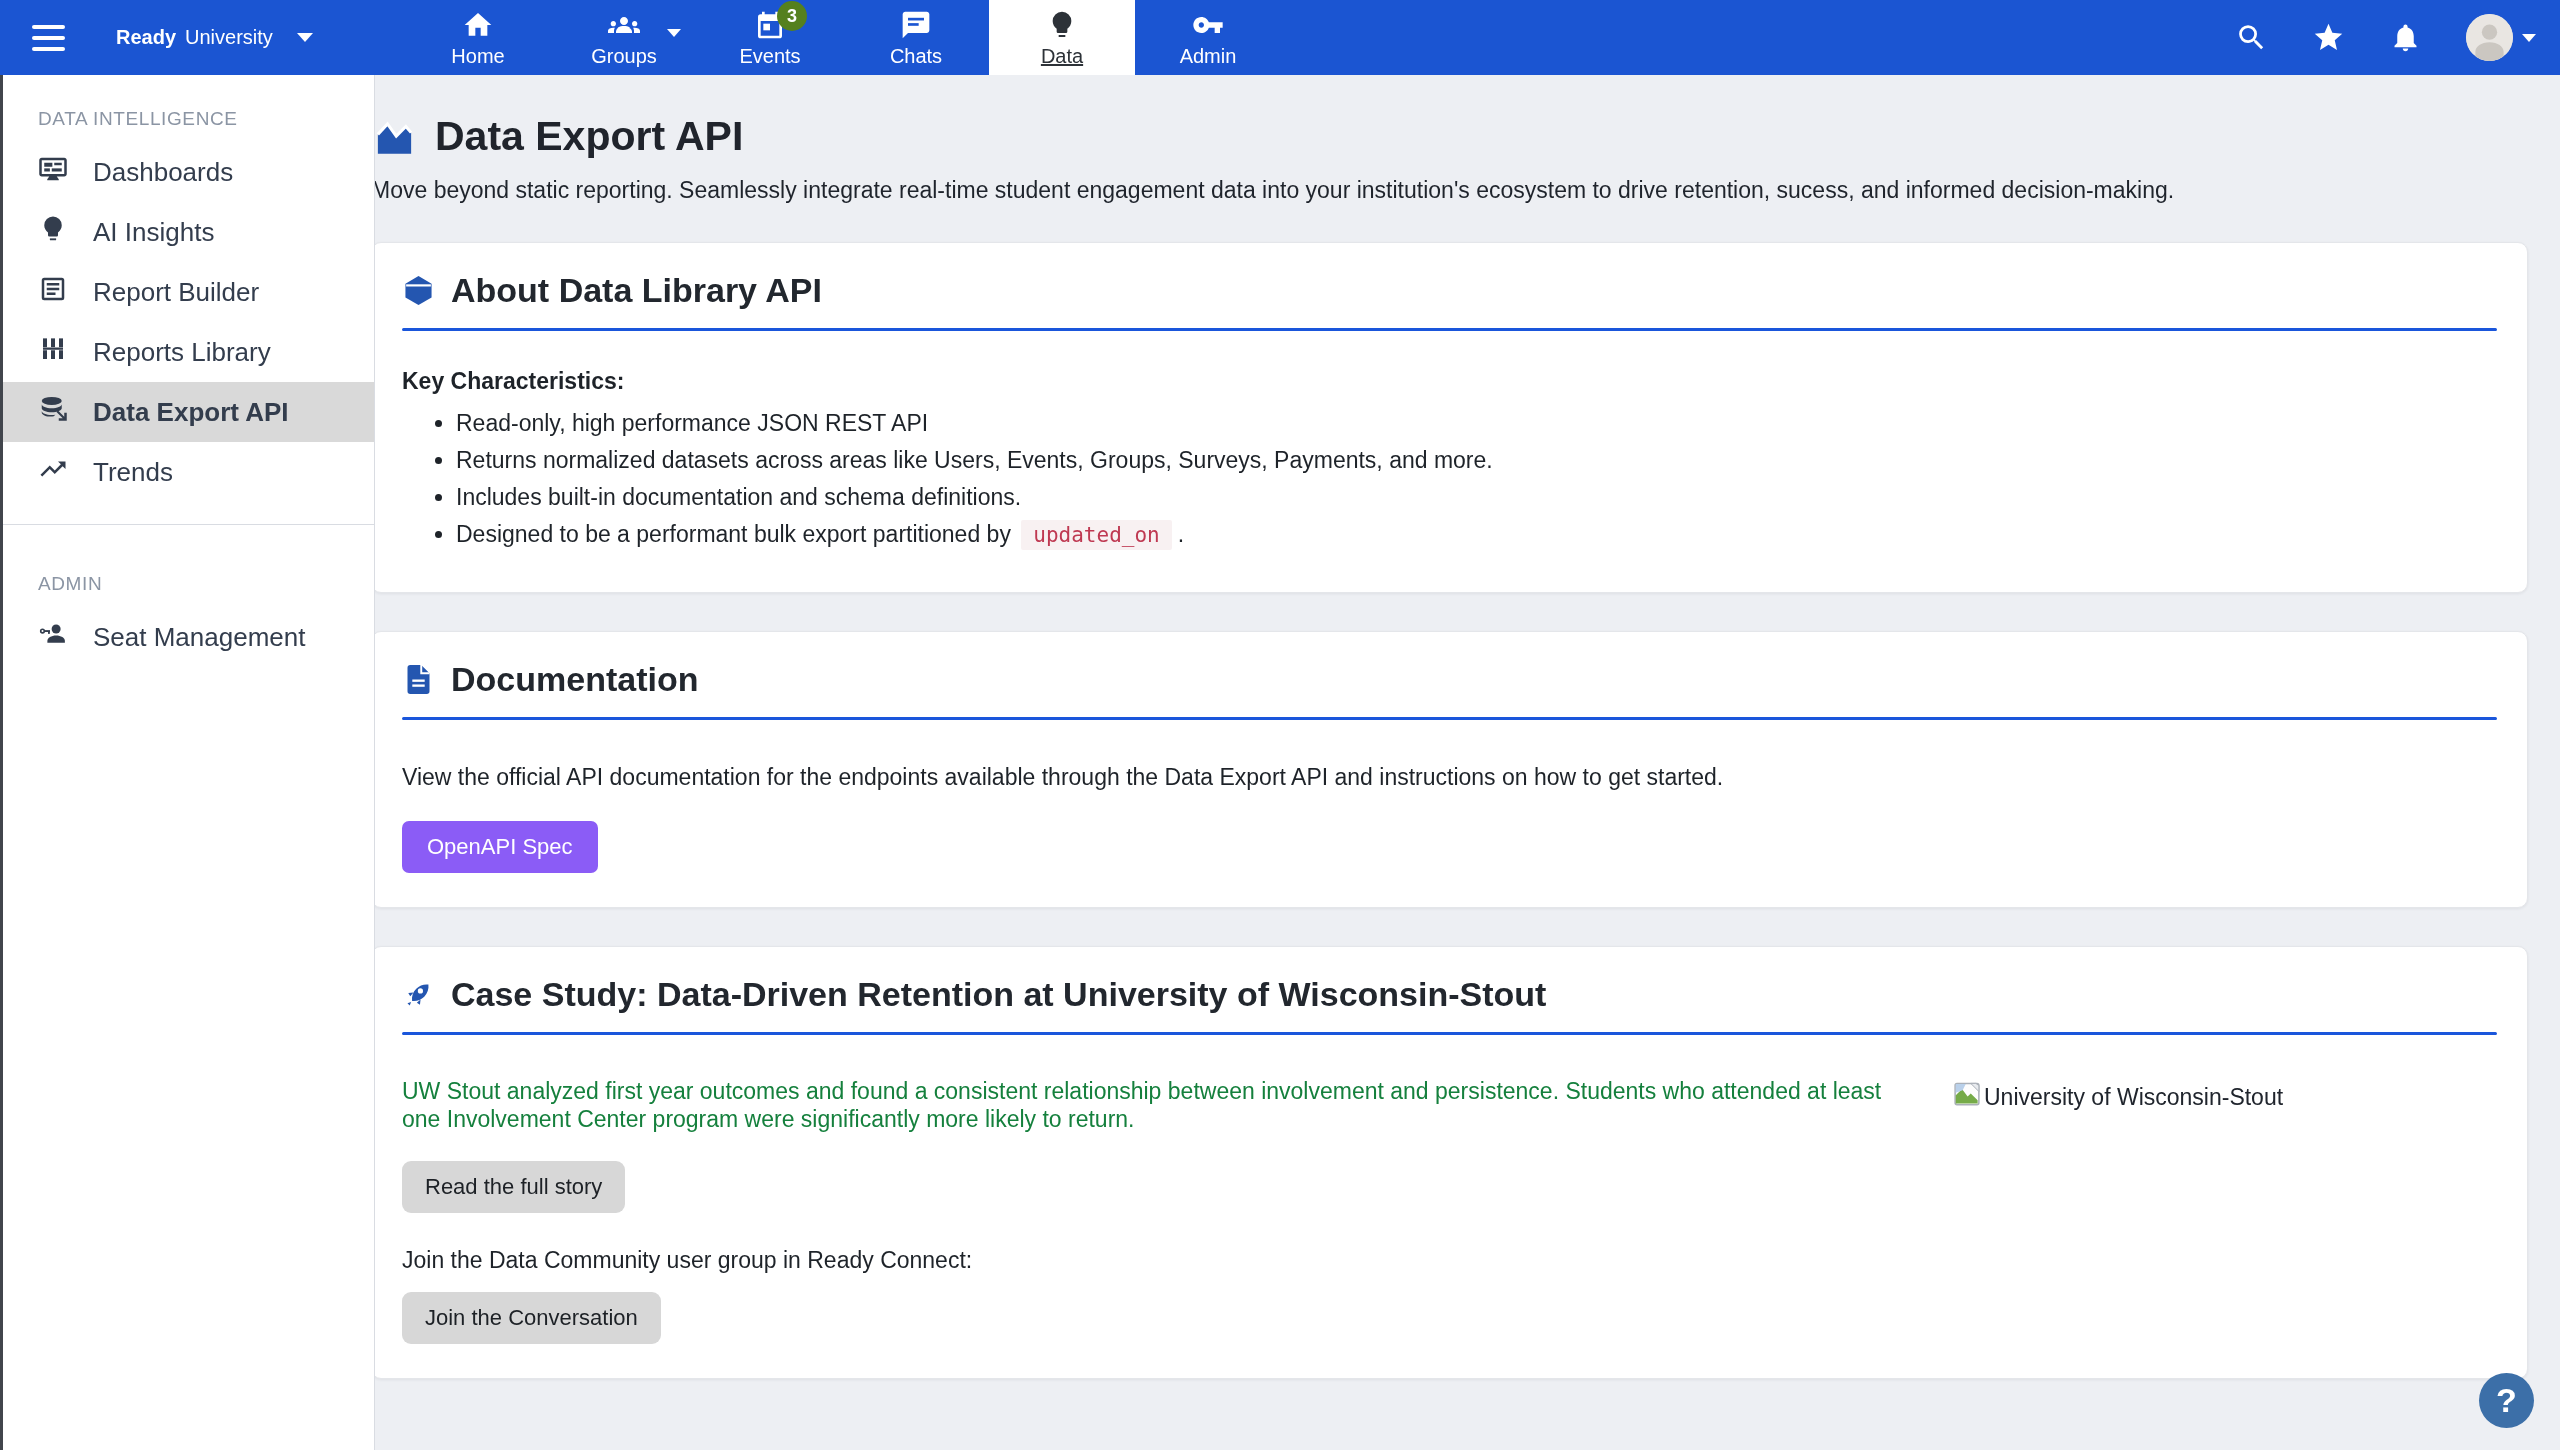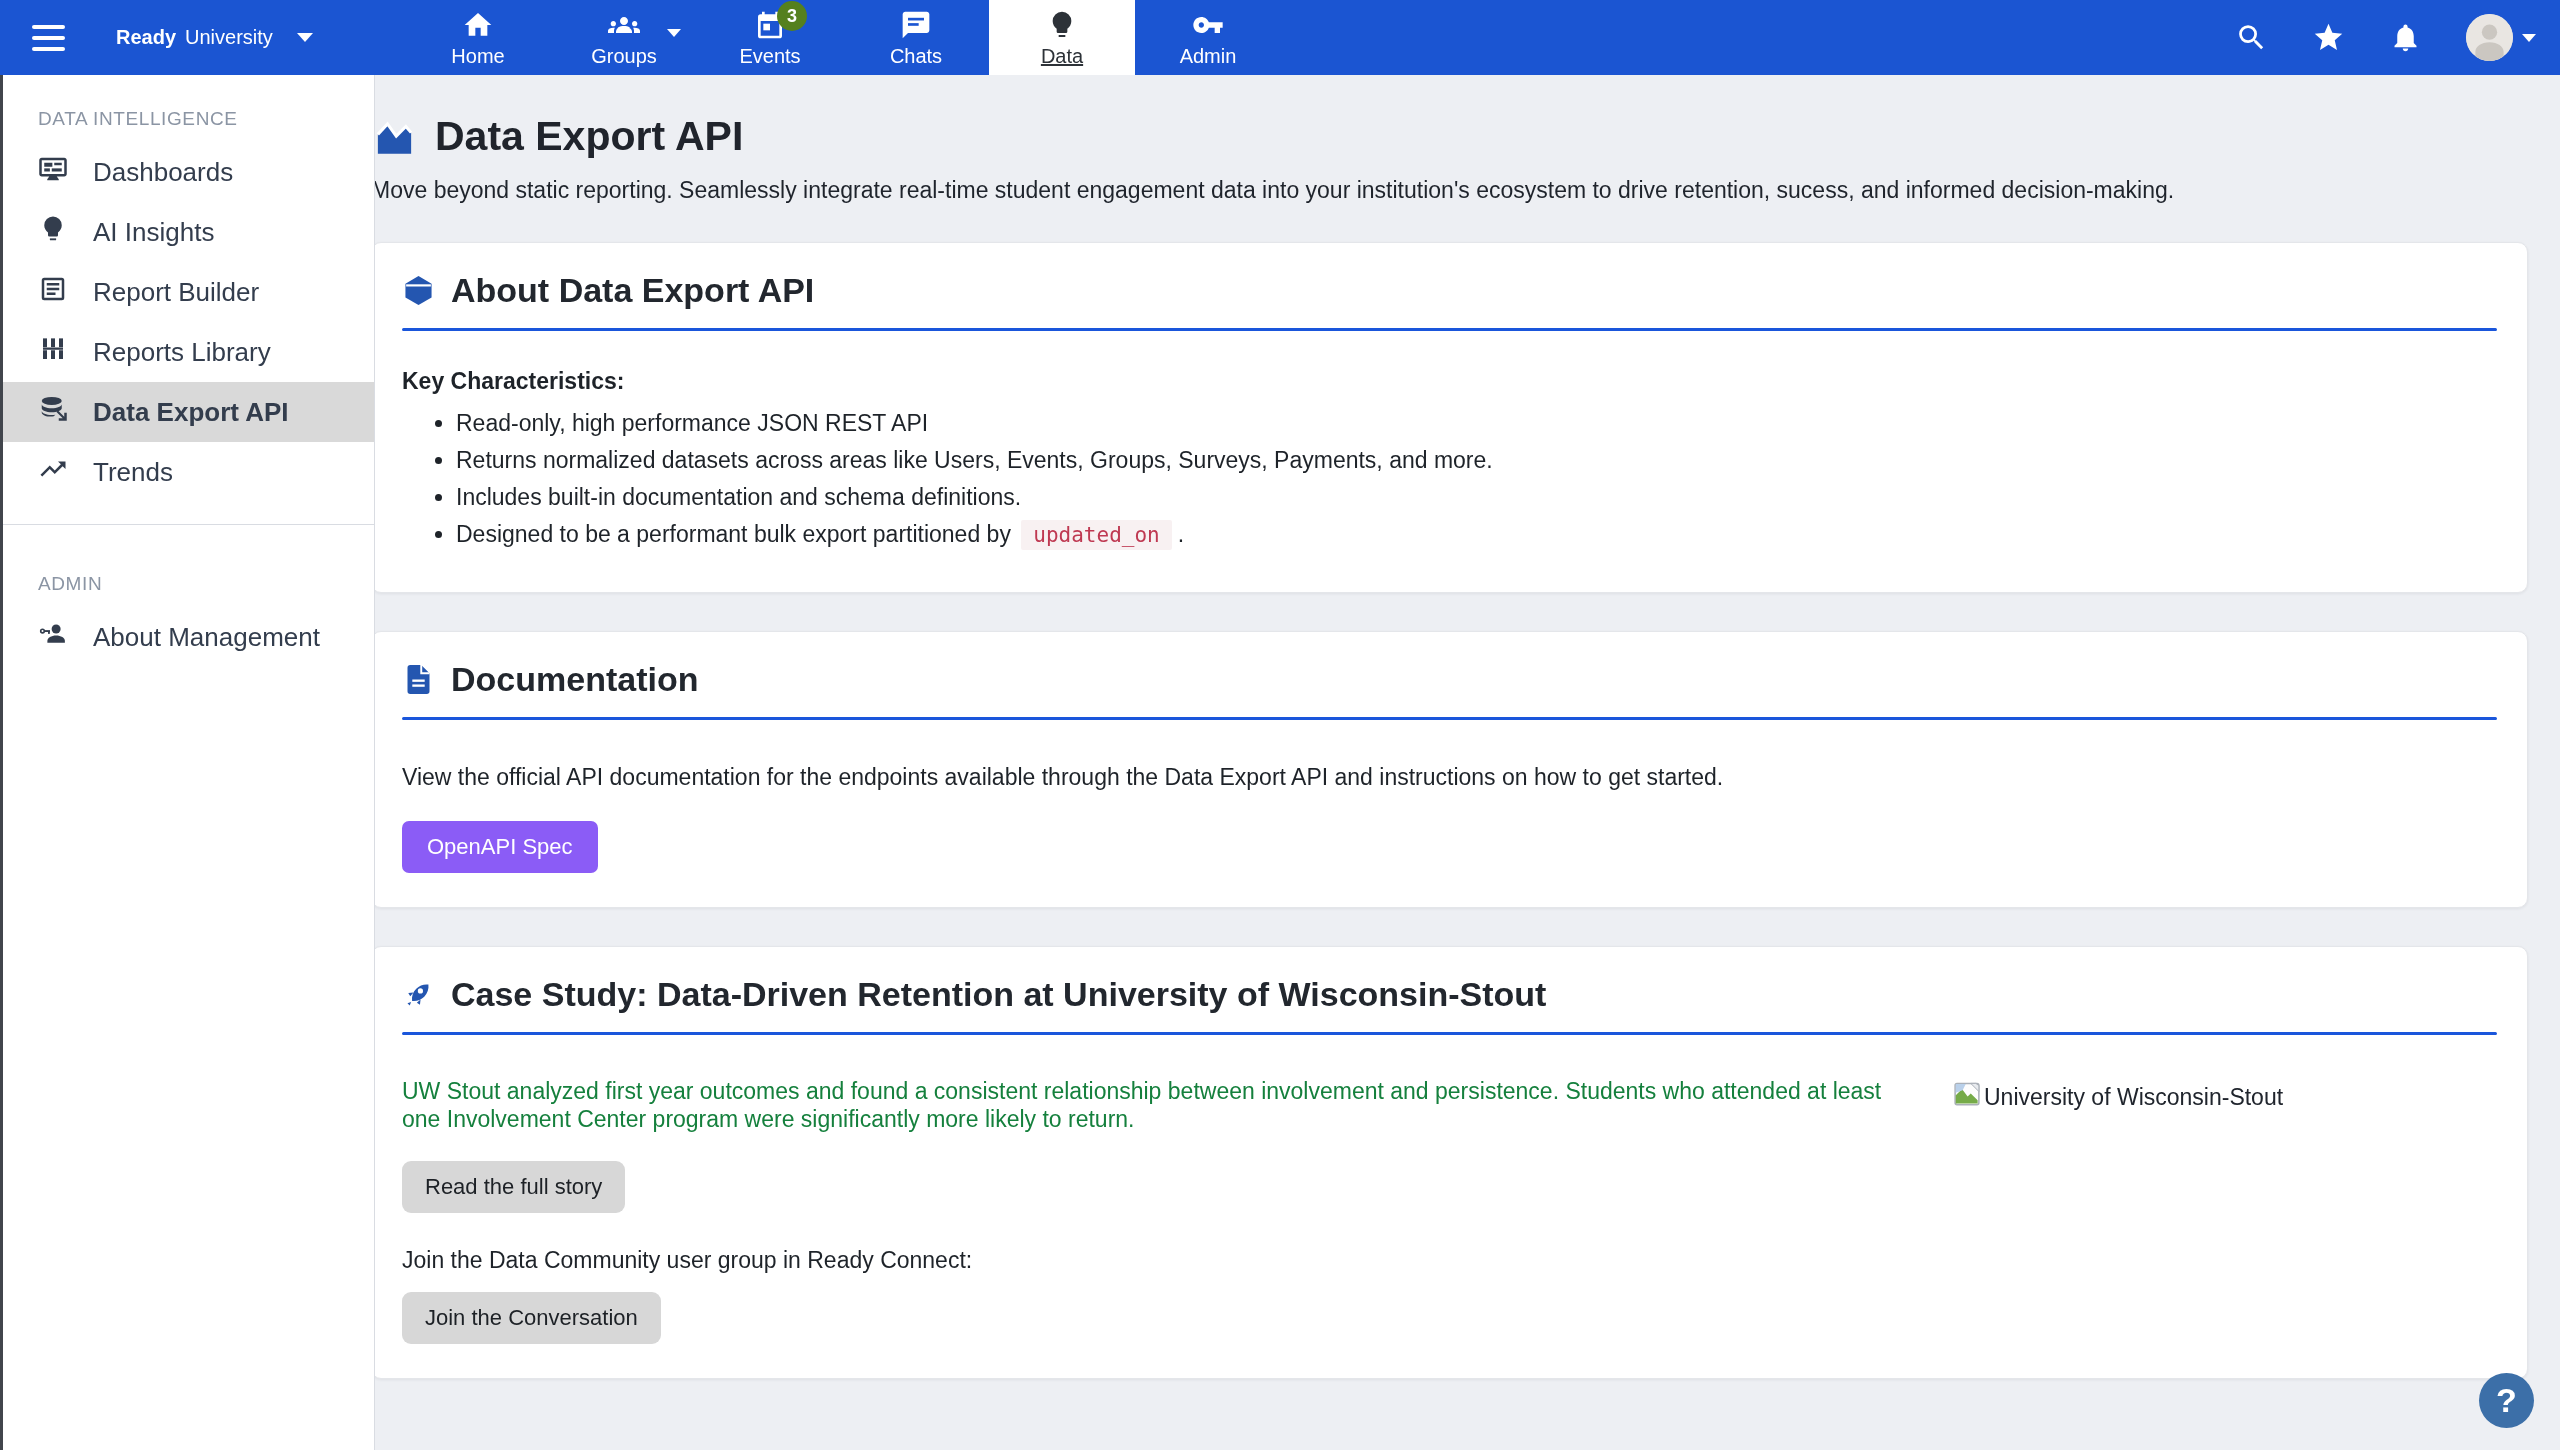--- a/index.html
+++ b/index.html
@@ -326,21 +326,21 @@
     <span>
       <svg viewBox="0 0 24 24">
           <circle cx="14.5" cy="8" r="3.6"></circle>
           <path d="M14.5 13.2c-3.8 0-7 1.9-7 4.3V19h14v-1.5c0-2.4-3.2-4.3-7-4.3z"></path>
           <circle cx="3.6" cy="9.6" r="2.1"></circle>
           <circle cx="3.6" cy="9.6" r=".8" fill="#fff"></circle>
           <rect x="5.2" y="8.9" width="4.4" height="1.5"></rect>
           <rect x="8" y="10.2" width="1.5" height="1.7"></rect>
         </svg>
     </span>
-    <span>About Management</span>
+    <span>Seat Management</span>
   </div>
 </aside>
 
 <main class="main">
 
   <h1 class="page-title">
     <span>
       <svg viewBox="0 0 24 24">
           <path d="M2.5 21.5v-11L8 4.5l5 7 5.5-5.5 3 3.5v12z" fill="#2456b0"></path>
           <path d="M2.5 10.5 8 4.5l5 7 5.5-5.5 3 3.5" fill="none" stroke="#fff" stroke-width="1.7"></path>
@@ -351,21 +351,21 @@
   <div class="page-sub">Move beyond static reporting. Seamlessly integrate real-time student engagement data into your institution's ecosystem to drive retention, sucess, and informed decision-making.</div>
 
   <section class="card">
     <div class="card-head">
       <span>
         <svg viewBox="0 0 24 24">
             <path d="M12 1.5 21.5 7v10L12 22.5 2.5 17V7z" fill="#2456b0"></path>
             <path d="M3 8.3h18" stroke="#fff" stroke-width="1.6"></path>
           </svg>
       </span>
-      <span>About Data Export API</span>
+      <span>About Data Library API</span>
     </div>
     <hr class="card-rule">
 
     <div class="kc-label">Key Characteristics:</div>
     <ul class="kc-list">
       <li>Read-only, high performance JSON REST API</li>
       <li>Returns normalized datasets across areas like Users, Events, Groups, Surveys, Payments, and more.</li>
       <li>Includes built-in documentation and schema definitions.</li>
       <li><span>Designed to be a performant bulk export partitioned by </span><code class="code-chip">updated_on</code><span>.</span></li>
     </ul>

